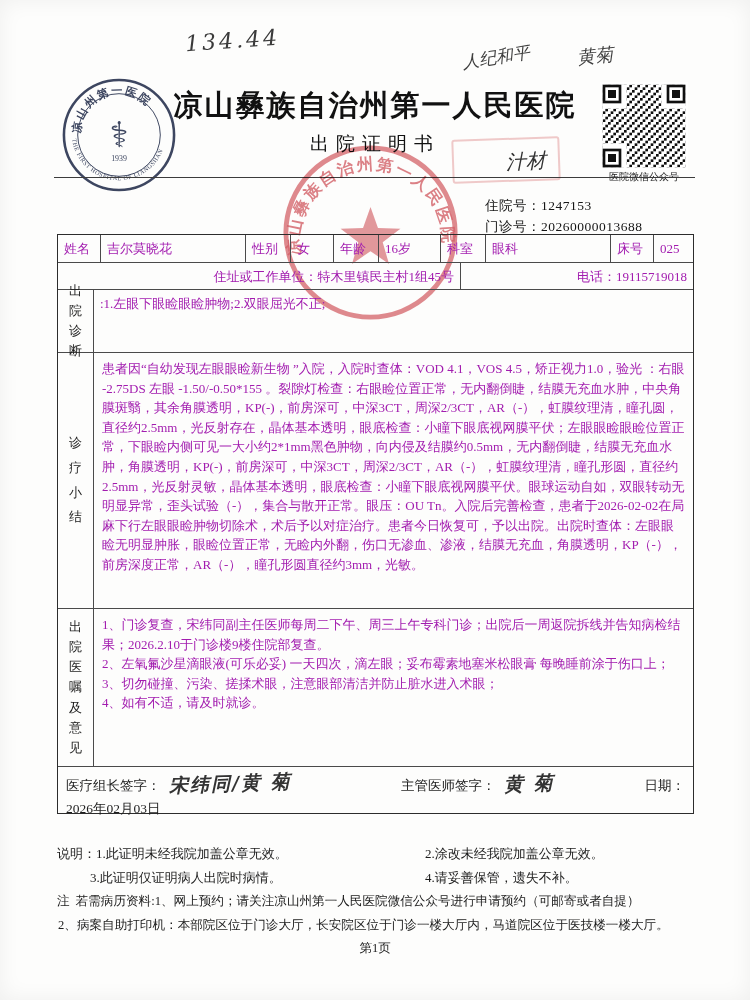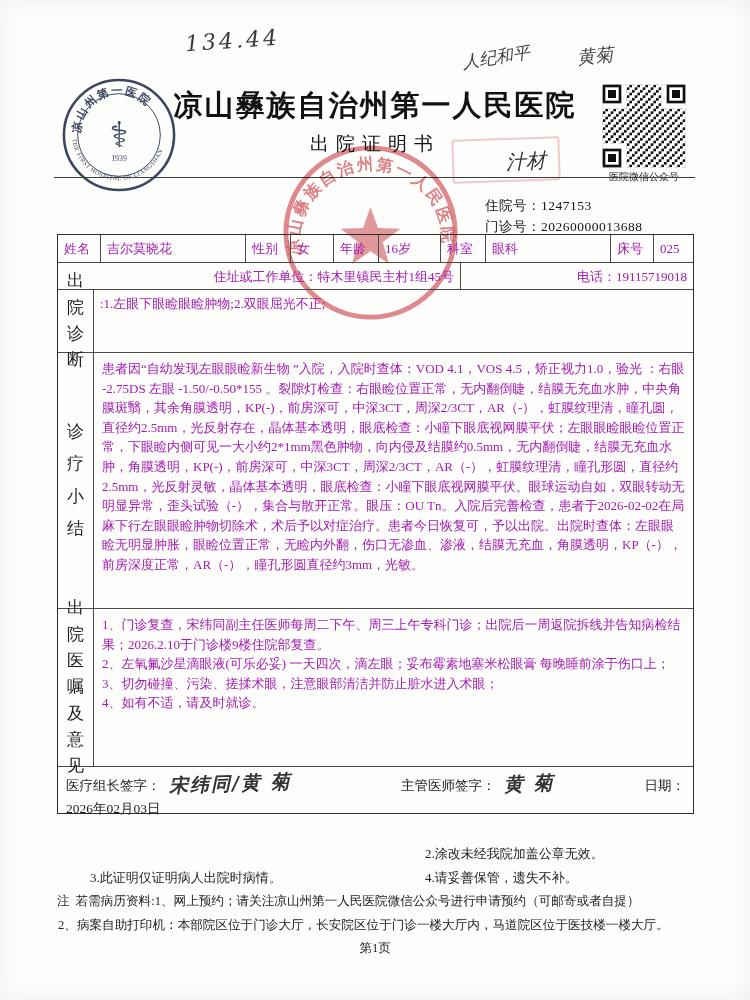--- a/index.html
+++ b/index.html
@@ -20,21 +20,21 @@
 
   .id-line{left:485px;font-size:13.5px;letter-spacing:.5px;color:#161616;}
 
   
   .table{left:57px;top:234px;width:637px;border:1.6px solid #2c2c2c;box-sizing:border-box;background:transparent;}
   .row{display:flex;border-top:1px solid #4a4a4a;box-sizing:border-box;align-items:stretch;}
   .row:first-child{border-top:none;}
   .cell{box-sizing:border-box;padding:4px 6px;font-size:13px;line-height:1.5;color:#a21caf;}
   .cell.bordered{border-right:1px solid #4a4a4a;}
   .vlabel{width:36px;border-right:1px solid #4a4a4a;display:flex;align-items:center;justify-content:center;box-sizing:border-box;}
-  .vlabel span{display:inline-block;width:1em;word-break:break-all;font-size:17px;line-height:1.55;}
+  .vlabel span{display:inline-block;width:1em;word-break:break-all;font-size:13px;line-height:1.55;}
   .long-text{white-space:pre-wrap;font-size:13px;line-height:19.6px;padding:6px 8px;}
   .advice-item{font-size:13px;line-height:19.6px;}
 
   .sig-row{display:block;padding:4px 8px 2px 8px;}
   .sig-line{display:flex;align-items:baseline;font-size:13.5px;}
   .sig-hand{font-size:19px;font-weight:bold;letter-spacing:2px;transform:rotate(-2deg);margin-left:8px;}
 
   
   .note{font-size:13px;color:#1b1b1b;}
   .small-note{font-size:12.6px;color:#1b1b1b;}
@@ -187,20 +187,23 @@
         <span>医疗组长签字：</span>
         <span class="hand sig-hand">宋纬同/黄 菊</span>
         <span style="margin-left:110px;">主管医师签字：</span>
         <span class="hand sig-hand">黄 菊</span>
         <span style="margin-left:auto;">日期：</span>
       </div>
       <div style="font-size:13.5px;margin-top:3px;">2026年02月03日</div>
     </div>
   </div>
 
+  <div class="abs note" style="left:57px;top:845px;">
+    <span>说明：</span><span>1.此证明未经我院加盖公章无效。</span>
+  </div>
   <div class="abs note" style="left:425px;top:845px;">2.涂改未经我院加盖公章无效。</div>
   <div class="abs note" style="left:90px;top:869px;">3.此证明仅证明病人出院时病情。</div>
   <div class="abs note" style="left:425px;top:869px;">4.请妥善保管，遗失不补。</div>
 
   <div class="abs small-note" style="left:57px;top:893px;width:640px;">
     <span style="margin-right:6px;">注</span><span>若需病历资料:1、网上预约；请关注凉山州第一人民医院微信公众号进行申请预约（可邮寄或者自提）</span>
   </div>
   <div class="abs small-note" style="left:58px;top:917px;width:625px;">2、病案自助打印机：本部院区位于门诊大厅，长安院区位于门诊一楼大厅内，马道院区位于医技楼一楼大厅。</div>
 
   <div class="abs page-num" style="top:940px;">第1页</div>

